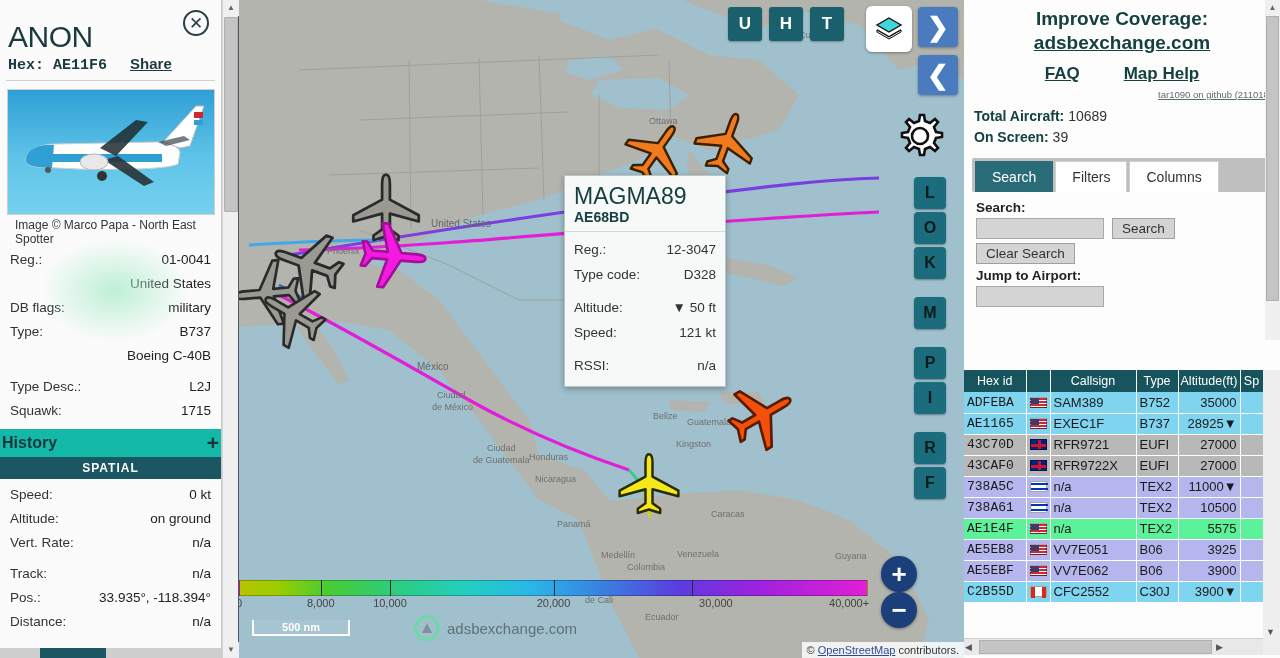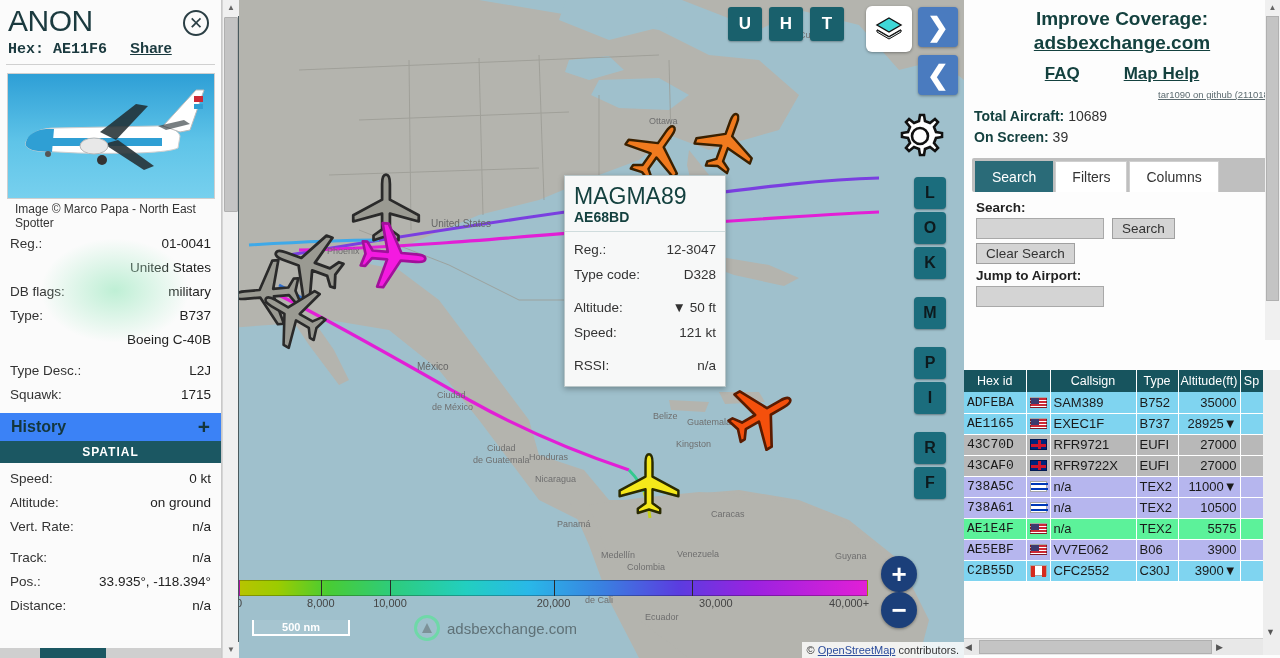--- a/index.html
+++ b/index.html
@@ -26,21 +26,21 @@
     position:absolute;left:0;width:16px;height:16px;background:#f0f0f0;
     font-size:8px;text-align:center;color:#666;line-height:16px;
   }
   #sb-scroll .arrowup{top:0}
   #sb-scroll .arrowdn{bottom:0}
   #sb-scroll .thumb{
     position:absolute;left:1px;top:17px;width:14px;height:195px;
     background:#c4c4c4;border:1px solid #b0b0b0;border-radius:1px;
   }
 
-  .ac-title-row{ padding:4px 8px 0 8px; position:relative; }
+  .ac-title-row{ padding:20px 8px 0 8px; position:relative; }
   .ac-title{
     font-size:30px;font-weight:400;color:#1b3a3f;letter-spacing:-0.5px;
     line-height:34px;font-family:"Liberation Sans",sans-serif;
   }
   .close-btn{
     position:absolute; right:12px; top:10px; width:26px;height:26px;
     border:2px solid #2b3f45;border-radius:50%;
     display:flex;align-items:center;justify-content:center;
     font-size:17px;color:#2b3f45;line-height:1;cursor:pointer;
   }
@@ -65,22 +65,22 @@
   .kvrow{
     display:flex;justify-content:space-between;padding:1px 10px;
     font-size:13.5px;color:#333;line-height:22px;
   }
   .kvrow .k{color:#333;}
   .kvrow .v{color:#222;text-align:right;}
   .kvrow.right-only{justify-content:flex-end;}
   .gap{height:7px;}
 
   .section-bar{
-    background:#3b82f6;color:#14363c;font-size:16px;font-weight:bold;
-    padding:5px 11px;display:flex;justify-content:space-between;align-items:center;
+    background:#14b8a6;color:#14363c;font-size:16px;font-weight:bold;
+    padding:5px 2px;display:flex;justify-content:space-between;align-items:center;
     margin-top:6px;cursor:pointer;
   }
   .section-bar .plus{font-size:21px;font-weight:bold;line-height:16px;}
   .spatial-bar{
     background:#1b5762;color:#fff;text-align:center;font-size:12px;
     font-weight:bold;letter-spacing:1px;padding:4px 0;
   }
   .bottom-strip{
     position:absolute;left:0;bottom:0;width:222px;height:10px;background:#cfcfcf;
   }
@@ -723,20 +723,28 @@
           </tr>
           <tr style="background: rgb(92, 242, 154);">
             <td>AE1E4F</td>
             <td class="flagcell"><span class="flag flag-us"></span></td>
             <td class="callsign">n/a</td>
             <td class="type">TEX2</td>
             <td class="num">5575</td>
             <td></td>
           </tr>
           <tr style="background: rgb(182, 182, 238);">
+            <td>AE5EB8</td>
+            <td class="flagcell"><span class="flag flag-us"></span></td>
+            <td class="callsign">VV7E051</td>
+            <td class="type">B06</td>
+            <td class="num">3925</td>
+            <td></td>
+          </tr>
+          <tr style="background: rgb(182, 182, 238);">
             <td>AE5EBF</td>
             <td class="flagcell"><span class="flag flag-us"></span></td>
             <td class="callsign">VV7E062</td>
             <td class="type">B06</td>
             <td class="num">3900</td>
             <td></td>
           </tr>
           <tr style="background: rgb(127, 212, 240);">
             <td>C2B55D</td>
             <td class="flagcell"><span class="flag flag-ca"></span></td>

